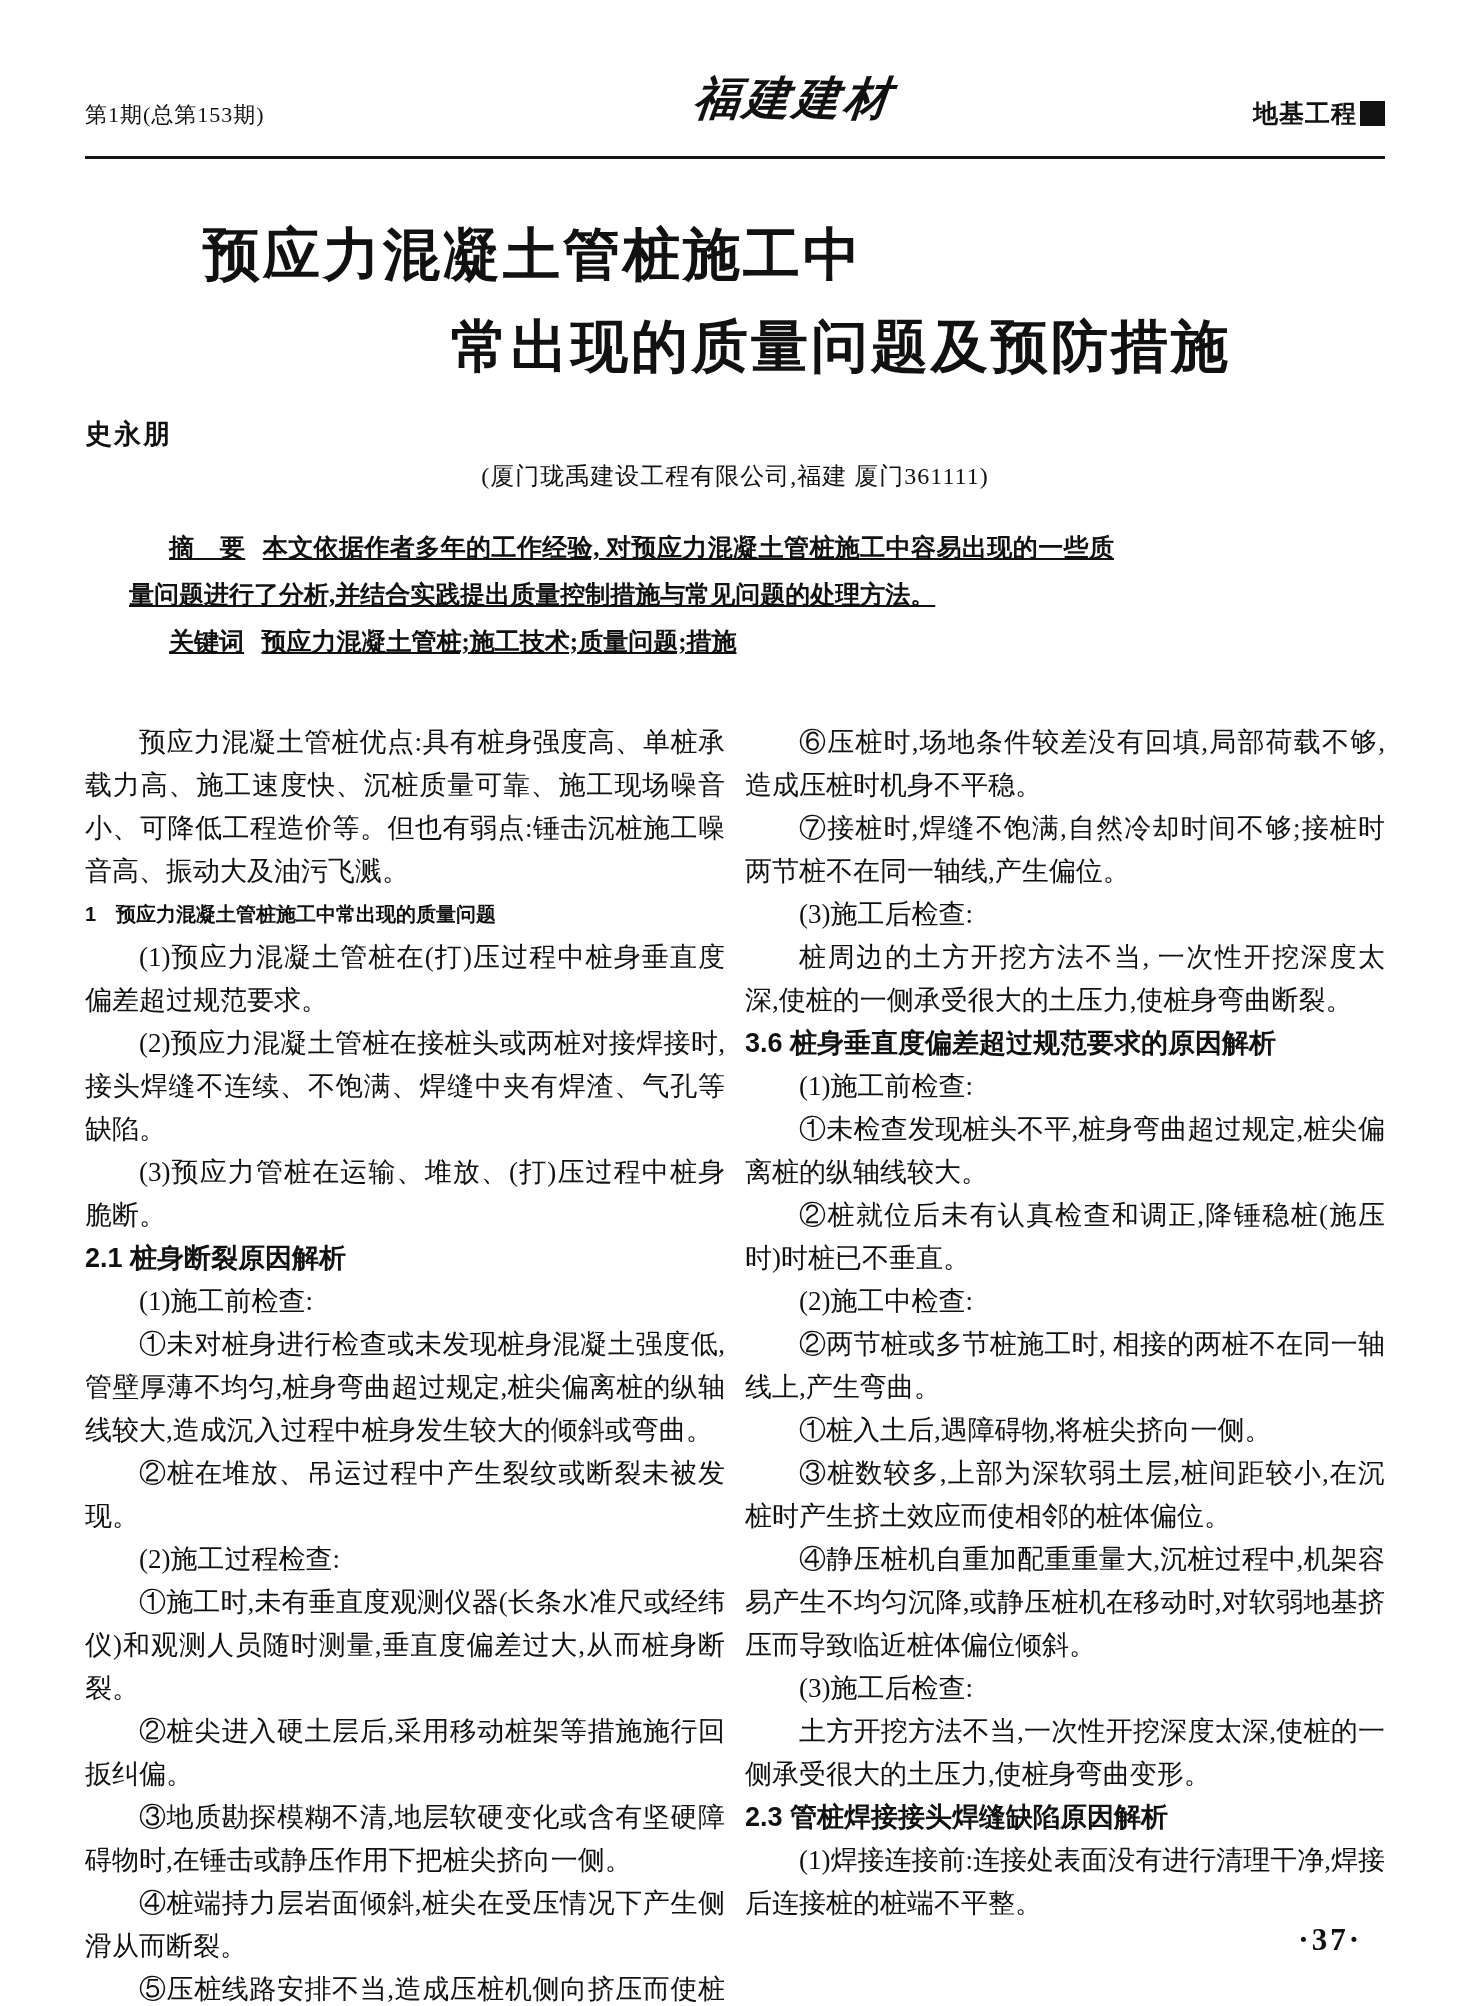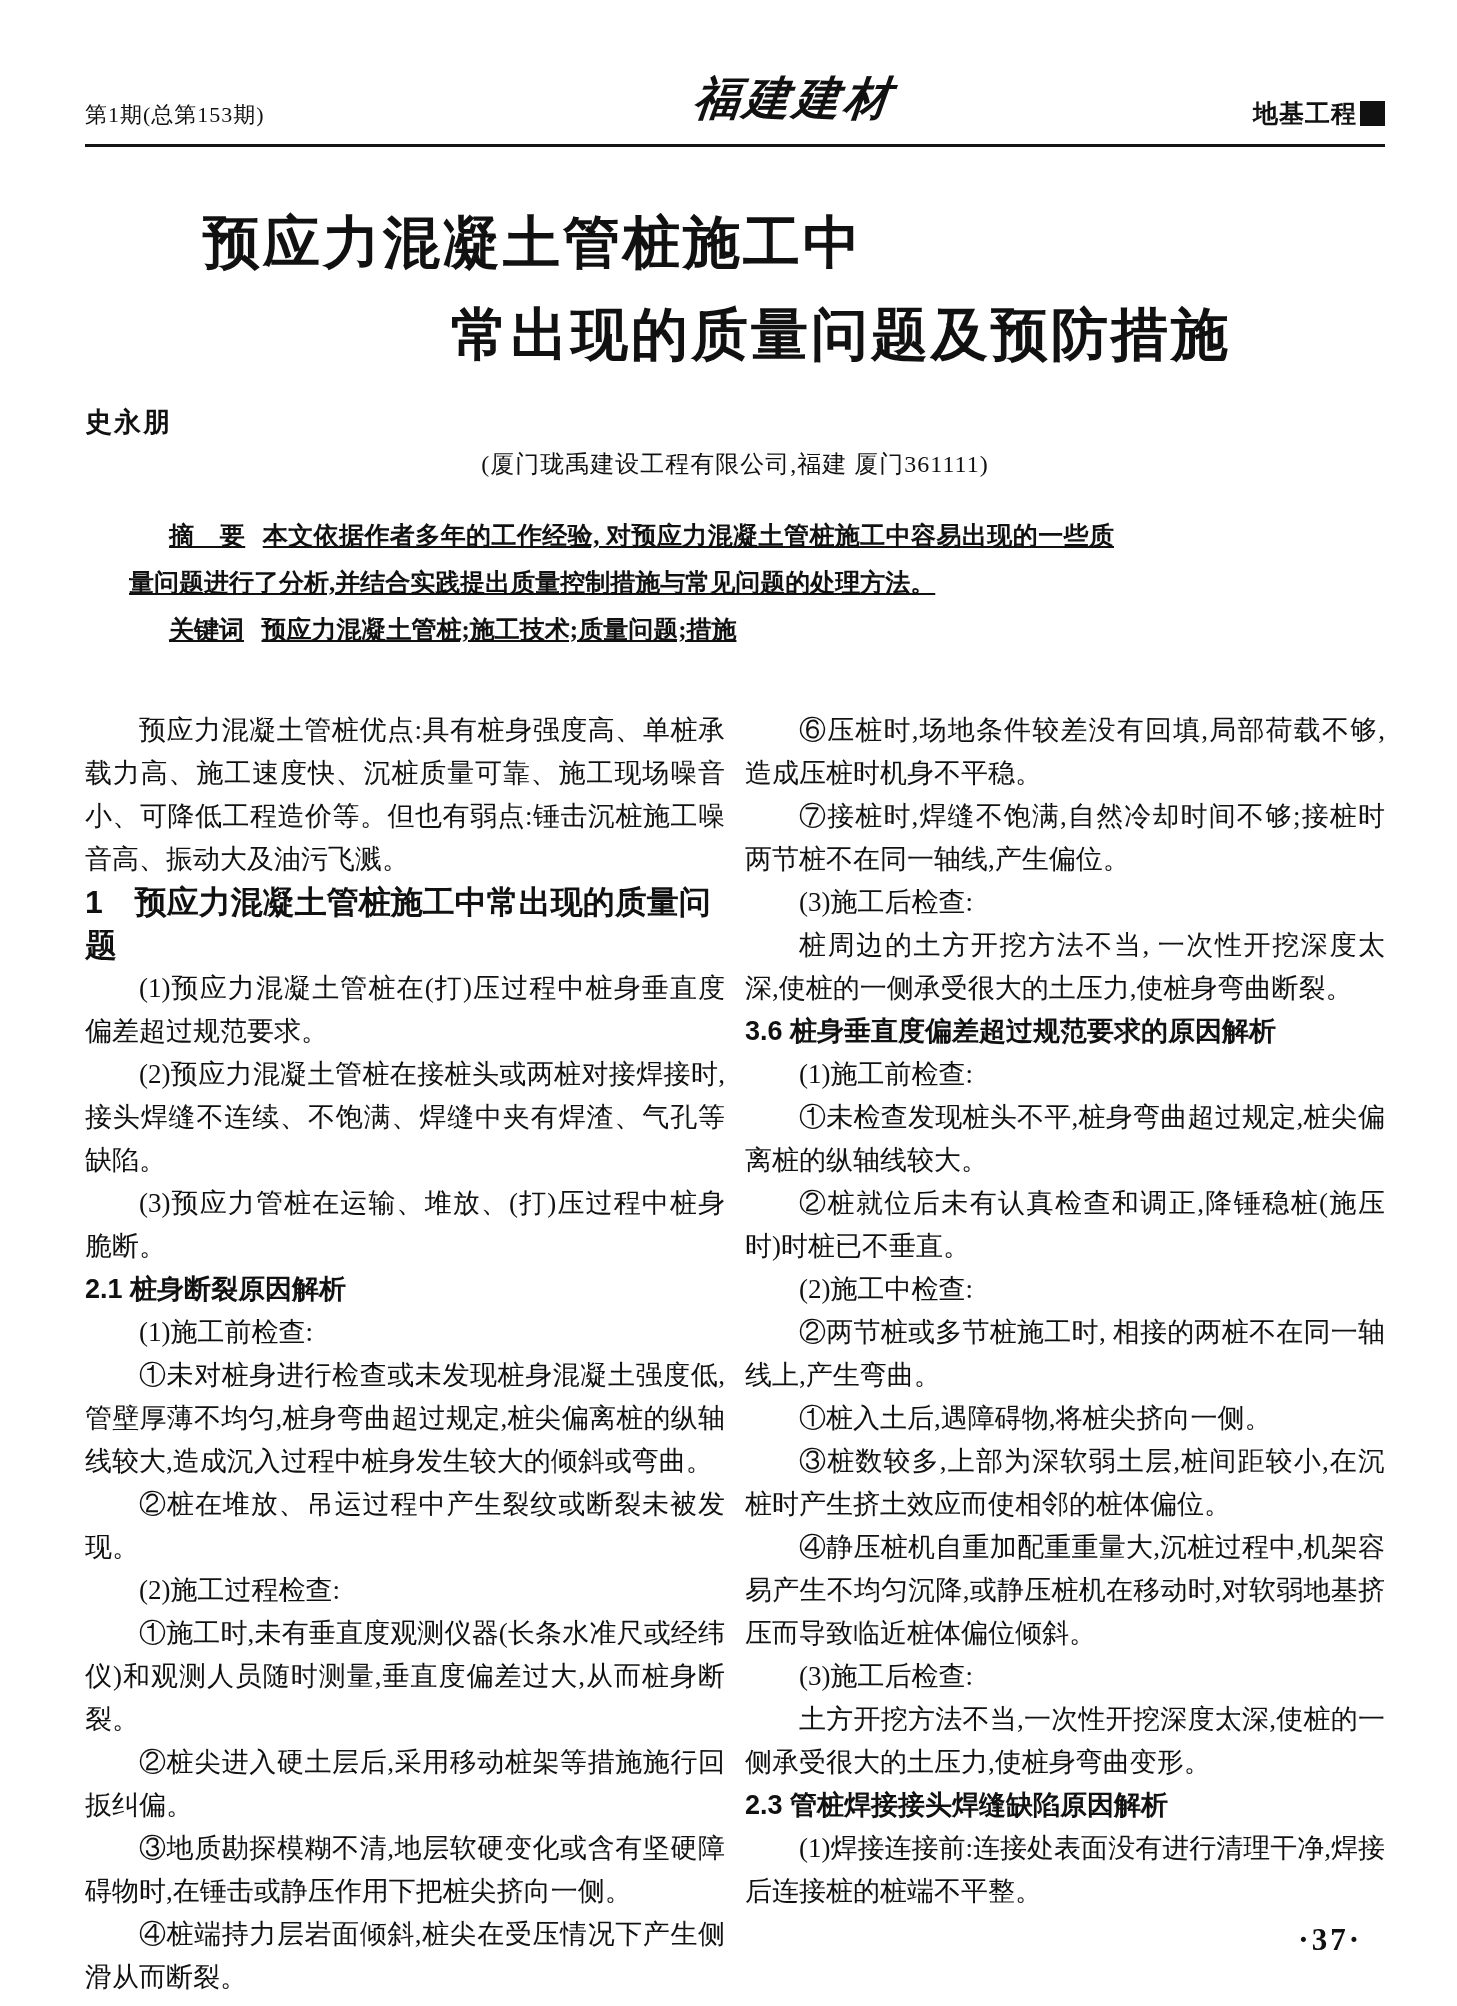--- a/index.html
+++ b/index.html
@@ -11,21 +11,21 @@
     color:#111;
     font-family:"Liberation Serif","DejaVu Serif",serif;
     box-sizing:border-box;
     padding:52px 72px 0 85px;
     overflow:hidden;
   }
   
   .header{
     display:flex;align-items:flex-end;justify-content:space-between;
     border-bottom:3px solid #151515;
-    padding-bottom:14px;
+    padding-bottom:26px;
   }
   .header .issue{font-size:22px;letter-spacing:1px;}
   .header .logo{
     font-family:"DejaVu Serif","Liberation Serif",serif;
     font-size:46px;font-weight:900;font-style:italic;
     transform:skewX(-6deg);
     letter-spacing:4px;
     margin-left:70px;
   }
   .header .section{
@@ -56,21 +56,21 @@
   }
   .abstract-block p{margin:0;text-align:justify;text-indent:1.6em;}
   .abstract-block .lbl{margin-right:0.7em;font-family:"Liberation Sans","DejaVu Sans",sans-serif;}
   
   .columns{display:flex;gap:20px;margin-top:56px;}
   .col{width:640px;font-size:27px;line-height:43px;}
   .col p{margin:0;}
   .blk-para{text-indent:2em;text-align:justify;}
   .blk-h1{
     font-family:"Liberation Sans","DejaVu Sans",sans-serif;
-    font-weight:bold;font-size:32px;text-indent:0;
+    font-weight:bold;font-size:20px;text-indent:0;
   }
   .blk-h2{
     font-family:"Liberation Sans","DejaVu Sans",sans-serif;
     font-weight:bold;font-size:27px;text-indent:0;
   }
   
   .page-num{
     position:absolute;right:95px;bottom:48px;
     font-size:31px;font-weight:bold;letter-spacing:3px;
   }

